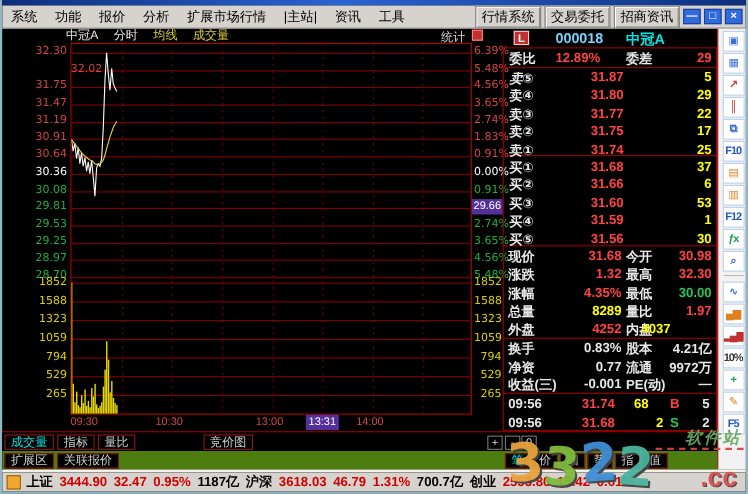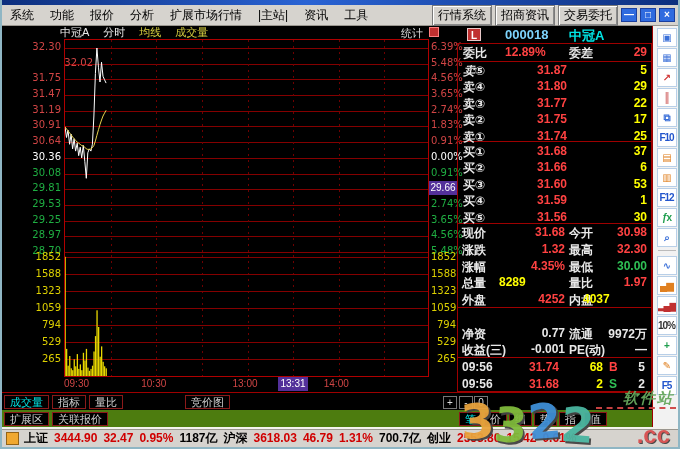--- a/index.html
+++ b/index.html
@@ -72,22 +72,22 @@
         <div class="menu-item">报价</div>
         <div class="menu-item">分析</div>
         <div class="menu-item">扩展市场行情</div>
         <div class="menu-item">|主站|</div>
         <div class="menu-item">资讯</div>
         <div class="menu-item">工具</div>
       </div>
     <div class="menu-right">
       <span style="display:flex;gap:3px">
           <div class="qbtn">行情系统</div>
+          <div class="qbtn">交易委托</div>
           <div class="qbtn">招商资讯</div>
-          <div class="qbtn">交易委托</div>
         </span>
       <span class="winbtn">—</span>
       <span class="winbtn">□</span>
       <span class="winbtn">×</span>
     </div>
   </div>
 
   <div class="chart-col">
     <div class="chart-header">
       <span class="mode-w">中冠A</span>
@@ -309,46 +309,52 @@
         <div class="ps c-red" style="left: 126px; width: 64px; text-align: right;">32.30</div>
       </div>
       <div class="prow" style="top: 232.5px;">
         <div class="ps c-white" style="left: 5px;">涨幅</div>
         <div class="ps c-red" style="left: 42px; width: 66px; text-align: right;">4.35%</div>
         <div class="ps c-white" style="left: 112px;">最低</div>
         <div class="ps c-green" style="left: 126px; width: 64px; text-align: right;">30.00</div>
       </div>
       <div class="prow" style="top: 249.25px;">
         <div class="ps c-white" style="left: 5px;">总量</div>
-        <div class="ps c-yellow" style="left: 42px; width: 66px; ">8289</div>
+        <div class="ps c-yellow" style="left: 42px; width: 66px; text-align: right;">8289</div>
         <div class="ps c-white" style="left: 112px;">量比</div>
         <div class="ps c-red" style="left: 126px; width: 64px; text-align: right;">1.97</div>
       </div>
       <div class="prow" style="top: 266px;">
         <div class="ps c-white" style="left: 5px;">外盘</div>
         <div class="ps c-red" style="left: 42px; width: 66px; text-align: right;">4252</div>
         <div class="ps c-white" style="left: 112px;">内盘</div>
         <div class="ps c-yellow" style="left: 126px; width: 64px; text-align: left;">4037</div>
       </div>
+      <div class="prow" style="top: 282.75px;">
+        <div class="ps c-white" style="left: 5px;">换手</div>
+        <div class="ps c-white" style="left: 42px; width: 66px; text-align: right;">0.83%</div>
+        <div class="ps c-white" style="left: 112px;">股本</div>
+        <div class="ps c-white" style="left: 126px; width: 64px; text-align: right;">4.21亿</div>
+      </div>
       <div class="prow" style="top: 299.5px;">
         <div class="ps c-white" style="left: 5px;">净资</div>
         <div class="ps c-white" style="left: 42px; width: 66px; text-align: right;">0.77</div>
         <div class="ps c-white" style="left: 112px;">流通</div>
         <div class="ps c-white" style="left: 126px; width: 64px; text-align: right;">9972万</div>
       </div>
       <div class="prow" style="top: 316.25px;">
         <div class="ps c-white" style="left: 5px;">收益(三)</div>
         <div class="ps c-white" style="left: 42px; width: 66px; text-align: right;">-0.001</div>
         <div class="ps c-white" style="left: 112px;">PE(动)</div>
         <div class="ps c-white" style="left: 126px; width: 64px; text-align: right;">—</div>
       </div>
       <div class="prow" style="top: 334px;">
         <div class="ps c-white" style="left: 5px;">09:56</div>
         <div class="ps c-red" style="left: 44px; width: 58px; text-align: right;">31.74</div>
-        <div class="ps c-yellow" style="left: 106px; width: 40px; text-align: right;">68</div>
+        <div class="ps c-yellow" style="left: 106px; width: 40px; text-align: center;">68</div>
         <div class="ps c-red" style="left: 152px;">B</div>
         <div class="ps c-white" style="left: 164px; width: 24px; text-align: right;">5</div>
       </div>
       <div class="prow" style="top: 350.5px;">
         <div class="ps c-white" style="left: 5px;">09:56</div>
         <div class="ps c-red" style="left: 44px; width: 58px; text-align: right;">31.68</div>
         <div class="ps c-yellow" style="left: 106px; width: 40px; text-align: right;">2</div>
         <div class="ps c-green" style="left: 152px;">S</div>
         <div class="ps c-white" style="left: 164px; width: 24px; text-align: right;">2</div>
       </div>

